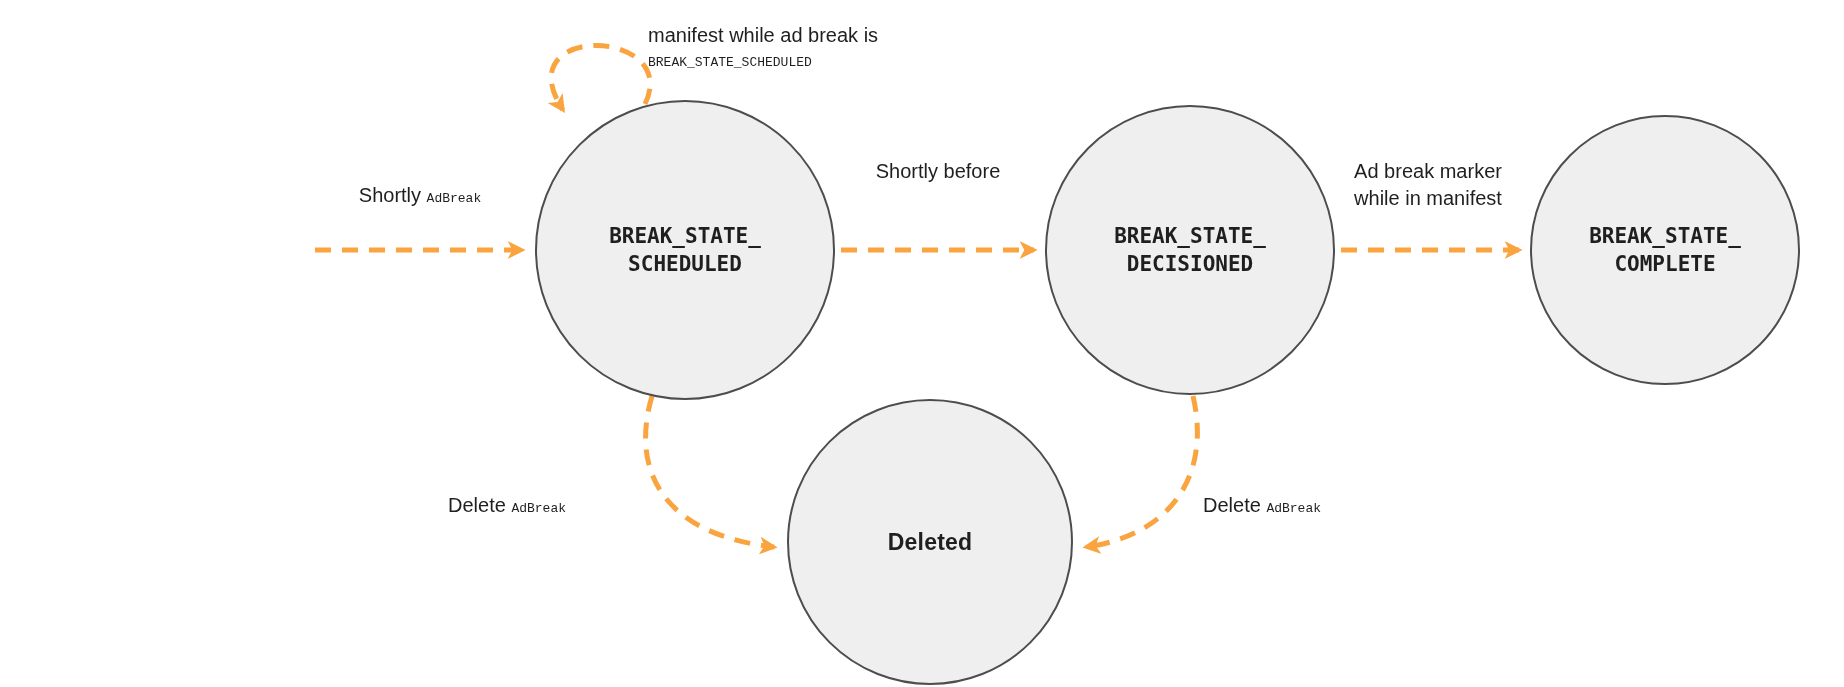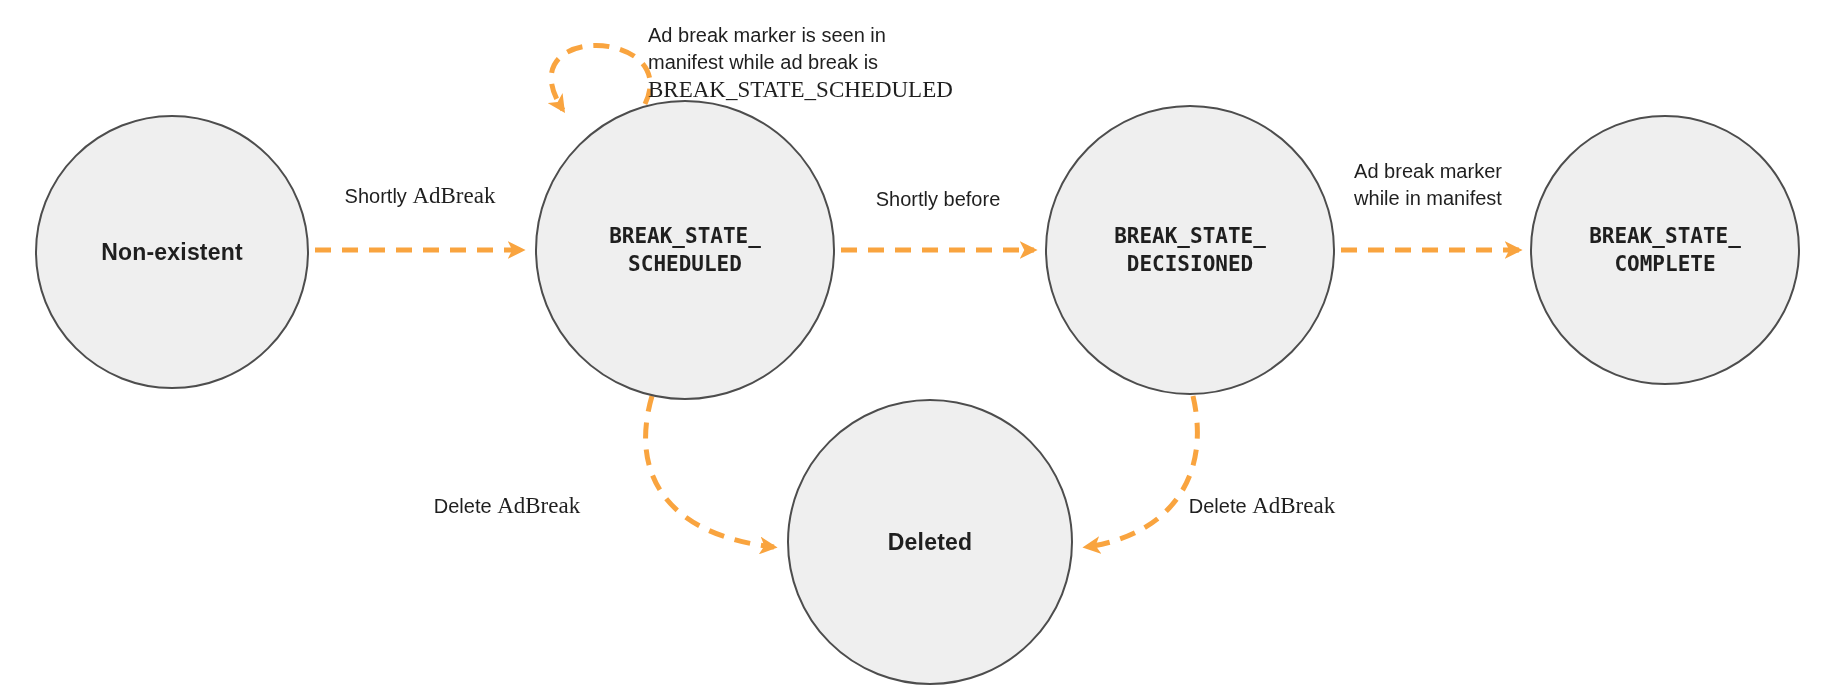--- a/index.html
+++ b/index.html
@@ -61,22 +61,22 @@
     font-size: 20px;
     line-height: 27px;
     color: #1f1f1f;
     white-space: nowrap;
   }
   .edge-label.center {
     transform: translateX(-50%);
   }
   .ta-center { text-align: center; }
   .code {
-    font-family: Liberation Serif, serif;
-    font-size: 23px;
+    font-family: Liberation Mono, monospace;
+    font-size: 13px;
   }
 </style>
 </head>
 <body>
 
 <div class="canvas" style="--arrow: #F9A43F; --fill: #EFEFEF; --border: #4D4D4D; color: rgb(31, 31, 31);">
 
   <svg class="edges" viewBox="0 0 1844 687">
     <defs>
       <marker id="arrowhead" viewBox="0 0 10 10" refX="8" refY="5" markerWidth="3.6" markerHeight="3.6" orient="auto-start-reverse">
@@ -84,23 +84,20 @@
       </marker>
     </defs>
     <path class="edge" d="M 315 250 L 522 250" marker-end="url(#arrowhead)"></path>
     <path class="edge" d="M 645 104 C 682 28, 505 22, 563 110" marker-end="url(#arrowhead)"></path>
     <path class="edge" d="M 841 250 L 1034 250" marker-end="url(#arrowhead)"></path>
     <path class="edge" d="M 1341 250 L 1519 250" marker-end="url(#arrowhead)"></path>
     <path class="edge" d="M 652 396 C 628 478, 672 536, 774 547" marker-end="url(#arrowhead)"></path>
     <path class="edge" d="M 1193 396 C 1212 478, 1168 536, 1086 547" marker-end="url(#arrowhead)"></path>
   </svg>
 
-  <div class="state" style="left:35px; top:115px; width:274px; height:274px;">
-    <span class="lbl">Non-existent</span>
-  </div>
 
   <div class="state" style="left:535px; top:100px; width:300px; height:300px;">
     <span class="mono-lbl">BREAK_STATE_</span>
     <span class="mono-lbl">SCHEDULED</span>
   </div>
 
   <div class="state" style="left:1045px; top:105px; width:290px; height:290px;">
     <span class="mono-lbl">BREAK_STATE_</span>
     <span class="mono-lbl">DECISIONED</span>
   </div>
@@ -112,26 +109,25 @@
 
   <div class="state" style="left:787px; top:399px; width:286px; height:286px;justify-content:center;">
     <span class="lbl">Deleted</span>
   </div>
 
   <div class="edge-label center" style="left:420px; top:182px;">
     <span>Shortly </span><span class="code">AdBreak</span>
   </div>
 
   <div class="edge-label" style="left:648px; top:22px;">
-    <div>Ad break marker is seen in</div>
     <div>manifest while ad break is</div>
     <div class="code">BREAK_STATE_SCHEDULED</div>
   </div>
 
-  <div class="edge-label center ta-center" style="left:938px; top:158px;margin-top:28px;">
+  <div class="edge-label center ta-center" style="left:938px; top:158px;">
     <div>Shortly before</div>
   </div>
 
   <div class="edge-label center ta-center" style="left:1428px; top:158px;">
     <div>Ad break marker</div>
     <div>while in manifest</div>
   </div>
 
   <div class="edge-label center" style="left:507px; top:492px;">
     <span>Delete </span><span class="code">AdBreak</span>

